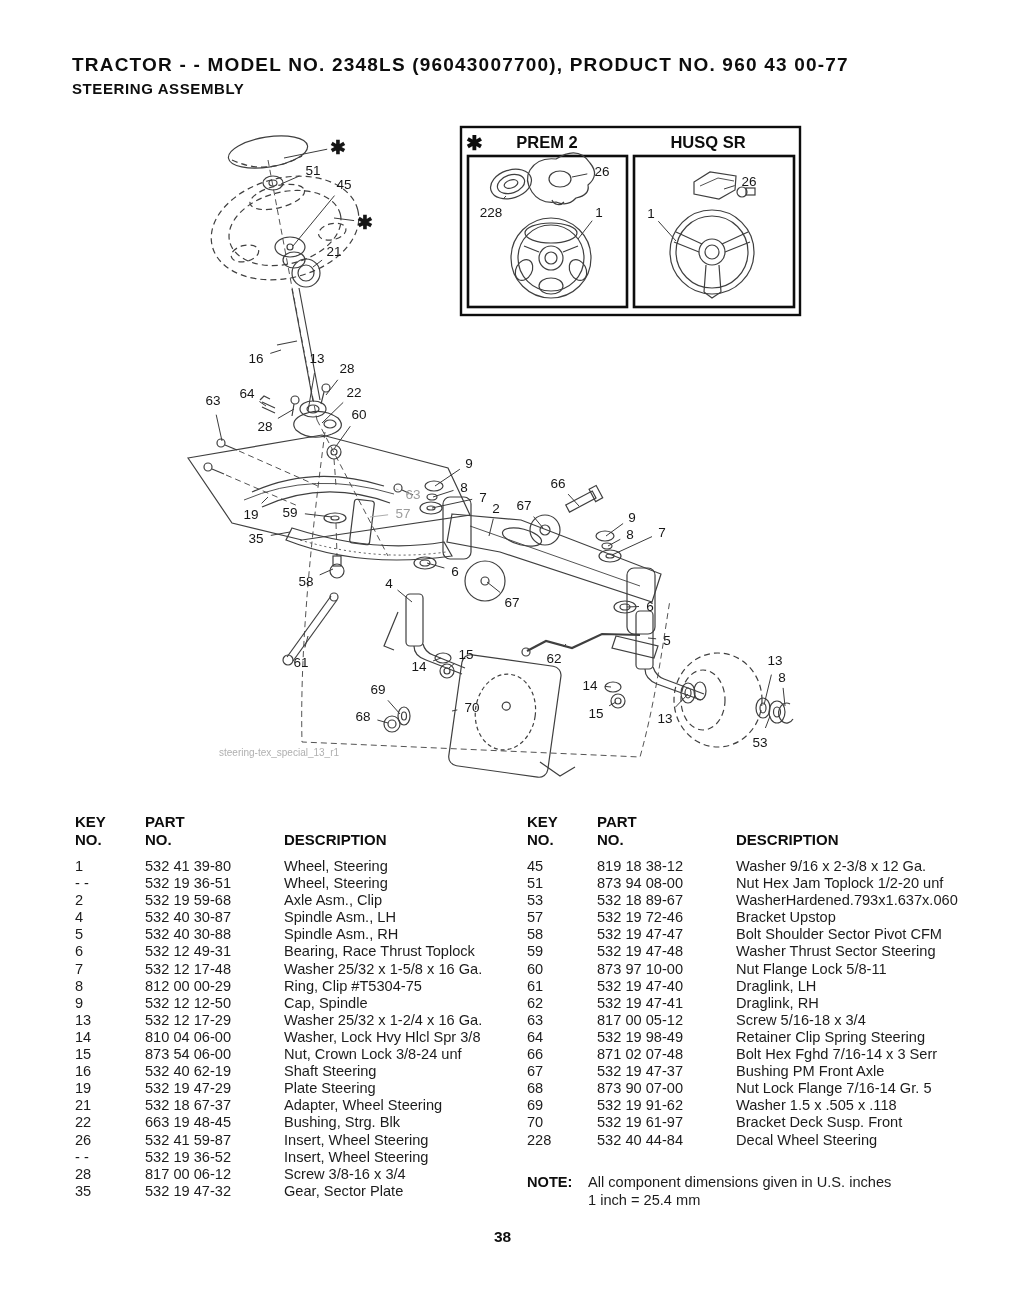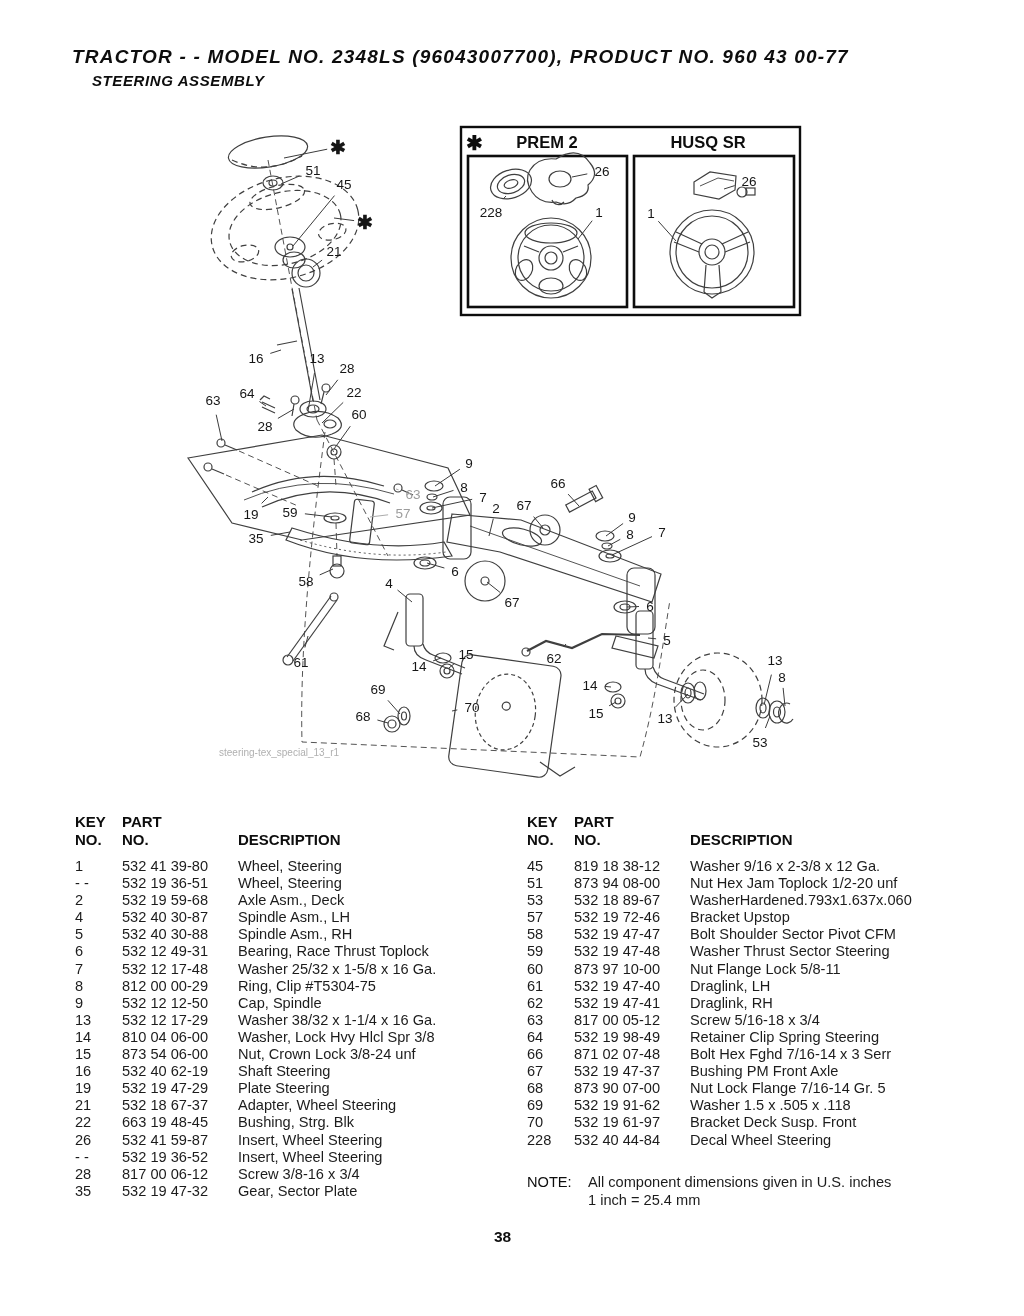--- a/index.html
+++ b/index.html
@@ -1,45 +1,45 @@
 <!DOCTYPE html>
 <html><head>
 <meta charset="utf-8">
 <style>
   html,body{margin:0;padding:0;background:#e8e8e8;}
   .page{position:relative;width:1024px;height:1316px;background:#ffffff;margin:0 auto;
         font-family:"Liberation Sans",sans-serif;color:#111;overflow:hidden;}
-  .title-block{position:absolute;left:72px;top:46px;width:880px;font-style:italic;}
+  .title-block{position:absolute;left:72px;top:54px;width:880px;}
   .title{font-size:19px;font-weight:bold;letter-spacing:1.2px;color:#0d0d0d;white-space:nowrap;}
-  .subtitle{font-size:15px;font-weight:bold;letter-spacing:.6px;margin-top:4px;color:#0d0d0d;margin-left:20px;}
+  .subtitle{font-size:15px;font-weight:bold;letter-spacing:.6px;margin-top:4px;color:#0d0d0d;}
   svg#diagram{position:absolute;left:0;top:0;}
   svg text{font-family:"Liberation Sans",sans-serif;}
   .callout{font-size:13.5px;fill:#161616;text-anchor:middle;dominant-baseline:central;}
   .callout.star{font-size:19px;font-weight:bold;}
   .callout.gray{fill:#9c9c9c;}
   .leader{stroke:#3c3c3c;stroke-width:1;}
   .leader.gray{stroke:#ababab;}
   .inset-title{font-size:16.5px;font-weight:bold;fill:#0d0d0d;text-anchor:middle;}
   .inset-star{font-size:20px;font-weight:bold;fill:#0d0d0d;}
   .wm{font-size:10px;fill:#b0b0b0;}
   .art{stroke:#3f3f3f;fill:none;stroke-width:1.2;}
   .art .dsh{stroke-dasharray:6 4;}
   .art .thin{stroke-width:.9;}
   .box{stroke:#0d0d0d;fill:none;}
   
   .pt{position:absolute;width:435px;}
   .pt-left{left:75px;top:813px;}
   .pt-right{left:527px;top:813px;}
-  .ghead,.prow{display:grid;grid-template-columns:47px 116px 1fr;}
+  .ghead,.prow{display:grid;grid-template-columns:47px 116px 1fr;gap:23px;}
   .ghead{font-size:15px;font-weight:bold;line-height:18px;margin-bottom:9px;color:#0d0d0d;}
   .ghead .hc div{white-space:nowrap;}
   .prow{font-size:14.6px;line-height:17.1px;color:#1c1c1c;}
   .pcell{white-space:nowrap;}
   .note{margin-top:24px;font-size:14.6px;line-height:18px;display:flex;color:#1c1c1c;}
-  .note .nlabel{font-weight:normal;width:61px;flex:0 0 61px;color:#0d0d0d;}
+  .note .nlabel{font-weight:bold;width:61px;flex:0 0 61px;color:#0d0d0d;}
   .page-number{position:absolute;top:1228px;left:0;width:1005px;text-align:center;
                font-size:15.5px;font-weight:bold;color:#0d0d0d;}
 </style>
 </head>
 <body>
 
 <div class="page">
 
   <div class="title-block">
     <div class="title">TRACTOR - - MODEL NO. 2348LS (96043007700), PRODUCT NO. 960 43 00-77</div>
@@ -379,21 +379,21 @@
           <div class="pcell">Wheel, Steering</div>
         </div>
         <div class="prow">
           <div class="pcell">- -</div>
           <div class="pcell">532 19 36-51</div>
           <div class="pcell">Wheel, Steering</div>
         </div>
         <div class="prow">
           <div class="pcell">2</div>
           <div class="pcell">532 19 59-68</div>
-          <div class="pcell">Axle Asm., Deck</div>
+          <div class="pcell">Axle Asm., Clip</div>
         </div>
         <div class="prow">
           <div class="pcell">4</div>
           <div class="pcell">532 40 30-87</div>
           <div class="pcell">Spindle Asm., LH</div>
         </div>
         <div class="prow">
           <div class="pcell">5</div>
           <div class="pcell">532 40 30-88</div>
           <div class="pcell">Spindle Asm., RH</div>
@@ -414,21 +414,21 @@
           <div class="pcell">Ring, Clip #T5304-75</div>
         </div>
         <div class="prow">
           <div class="pcell">9</div>
           <div class="pcell">532 12 12-50</div>
           <div class="pcell">Cap, Spindle</div>
         </div>
         <div class="prow">
           <div class="pcell">13</div>
           <div class="pcell">532 12 17-29</div>
-          <div class="pcell">Washer 38/32 x 1-1/4 x 16 Ga.</div>
+          <div class="pcell">Washer 25/32 x 1-2/4 x 16 Ga.</div>
         </div>
         <div class="prow">
           <div class="pcell">14</div>
           <div class="pcell">810 04 06-00</div>
           <div class="pcell">Washer, Lock Hvy Hlcl Spr 3/8</div>
         </div>
         <div class="prow">
           <div class="pcell">15</div>
           <div class="pcell">873 54 06-00</div>
           <div class="pcell">Nut, Crown Lock 3/8-24 unf</div>

